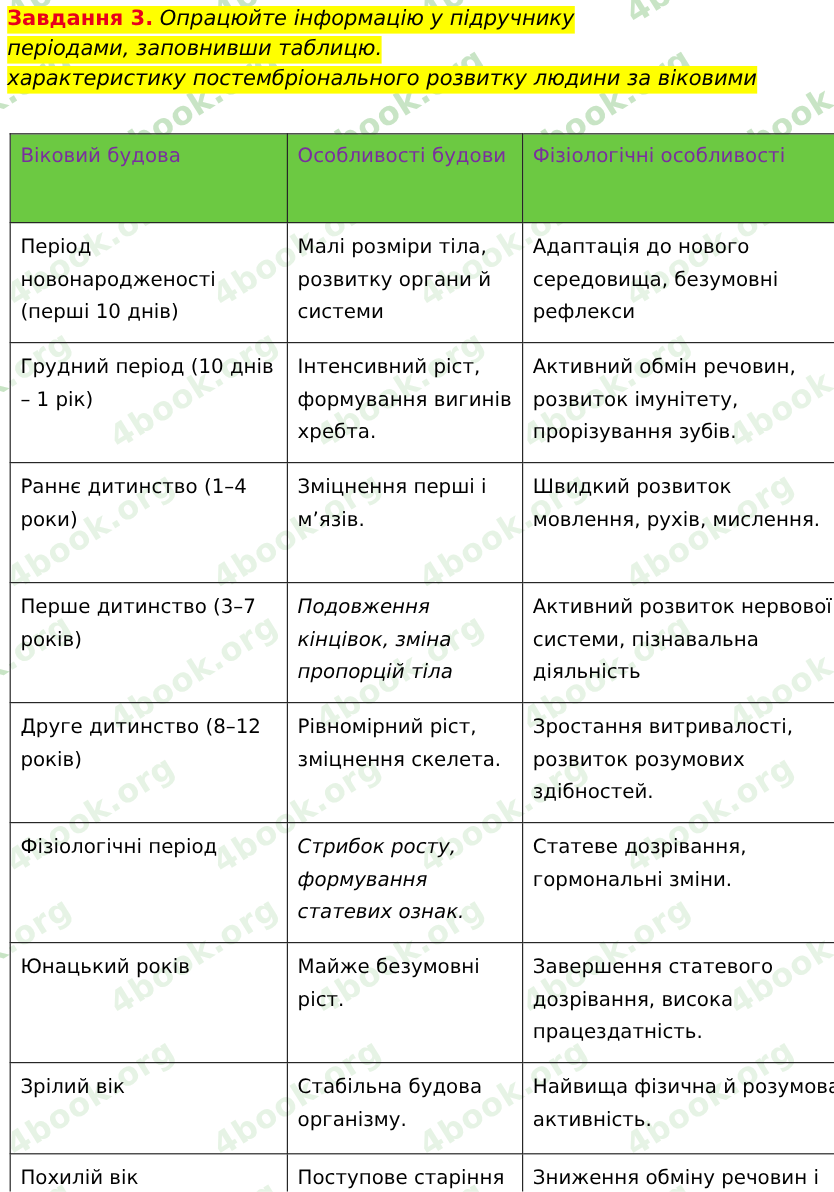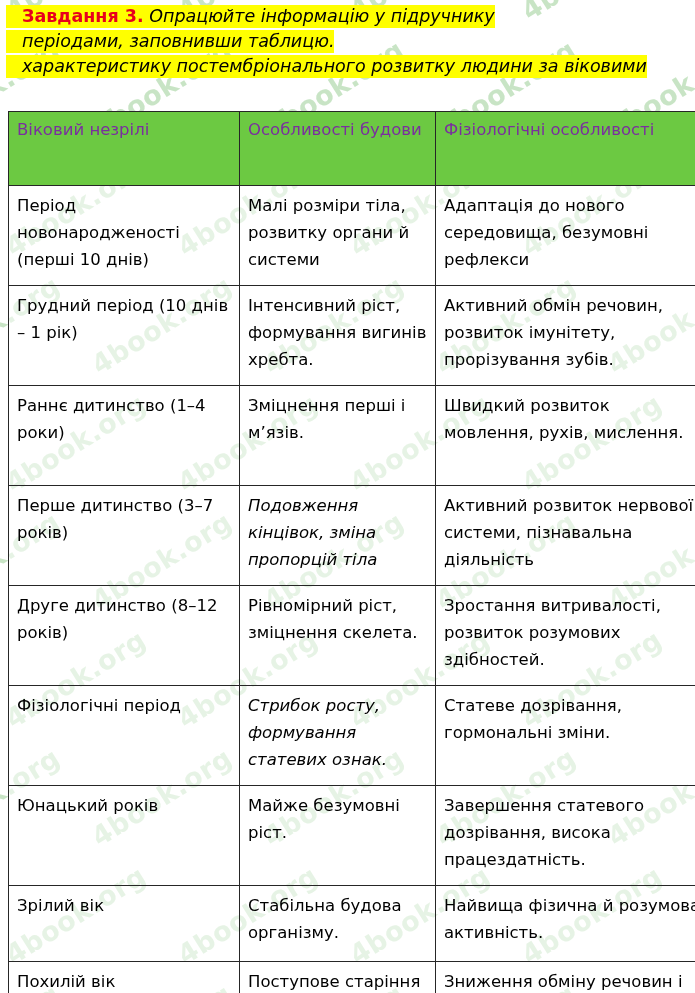--- a/index.html
+++ b/index.html
@@ -51,21 +51,21 @@
     font-style: italic;
     font-family: "DejaVu Sans", sans-serif;
     white-space: nowrap;
     margin: 0;
     height: 25px;
   }
   .hl {
     background: #ffff00;
     box-decoration-break: clone;
     -webkit-box-decoration-break: clone;
-    padding: 1px 0 2px 16px;
+    padding: 1px 0 2px 0;
   }
   .task-label {
     color: #e8001c;
     font-weight: 700;
     font-style: normal;
   }
 
   
   #tbl-wrap {
     position: absolute;
@@ -170,21 +170,21 @@
 
 <div id="tbl-wrap">
   <table class="agetable">
     <colgroup>
       <col class="c1">
         <col class="c2">
         <col class="c3">
     </colgroup>
     <thead>
       <tr>
-        <th>Віковий незрілі</th>
+        <th>Віковий будова</th>
         <th>Особливості будови</th>
         <th>Фізіологічні особливості</th>
       </tr>
     </thead>
     <tbody id="tbody">
         <tr>
           <td style="height: 86px;">Період новонародженості (перші 10 днів)</td>
           <td style="height: 86px;">Малі розміри тіла, розвитку органи й системи</td>
           <td style="height: 86px;">Адаптація до нового середовища, безумовні рефлекси</td>
         </tr>

